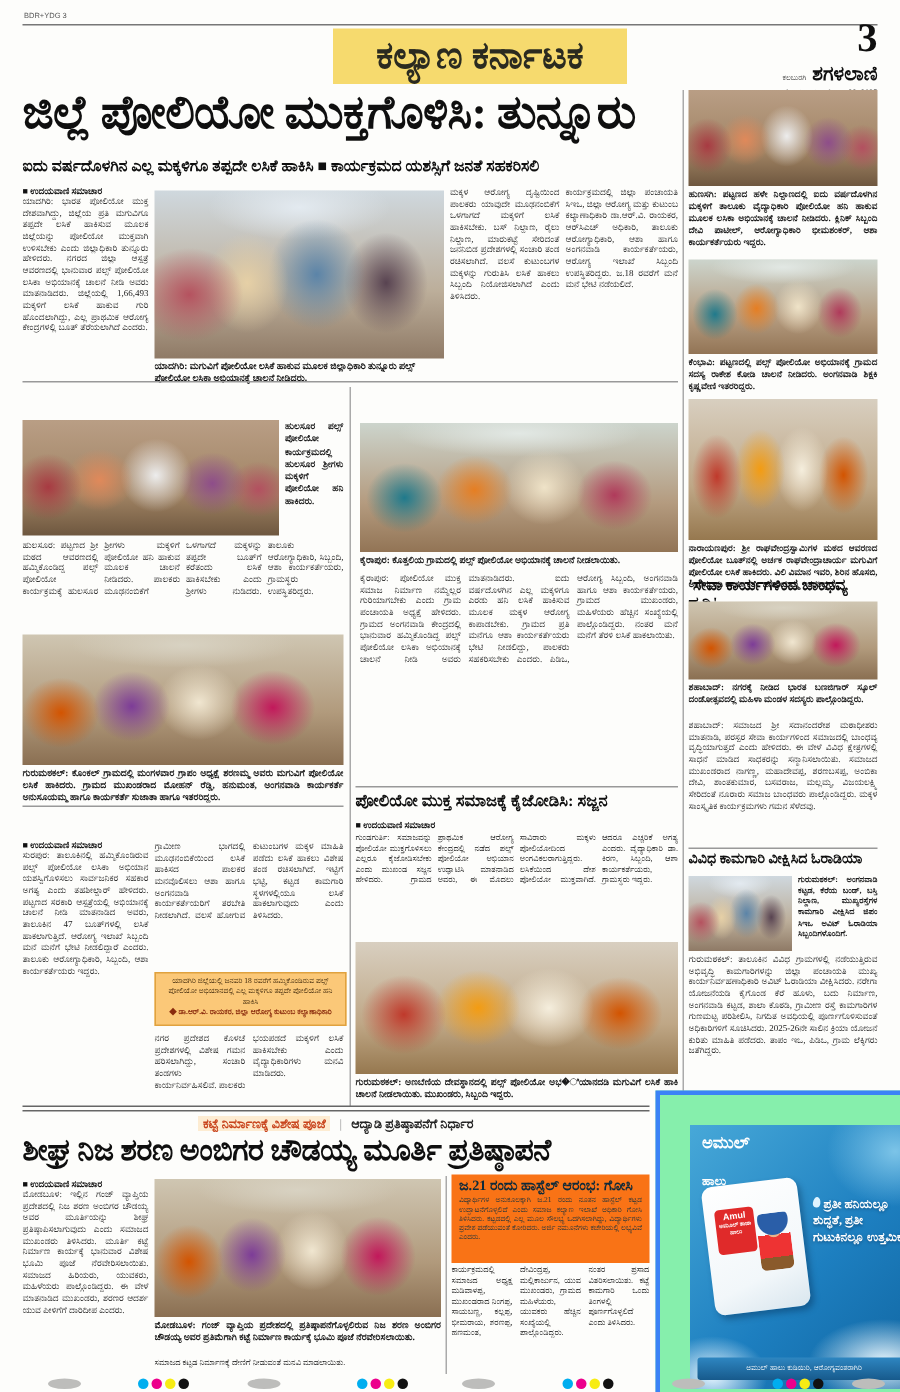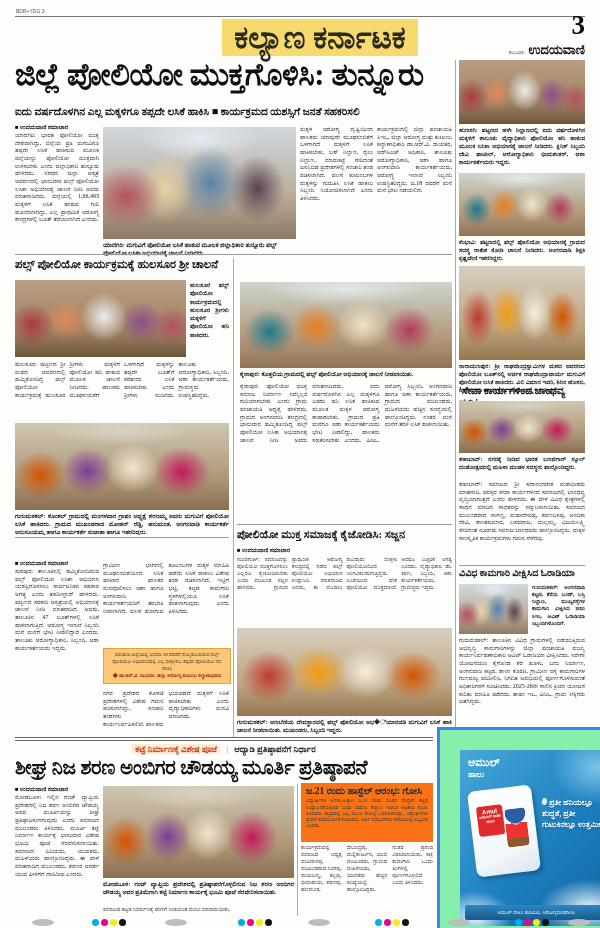--- a/index.html
+++ b/index.html
@@ -94,28 +94,28 @@
 </head>
 <body>
 
 <div id="paper">
 
   <div class="abs" style="left:16px;top:8px;font-size:5px;color:#555;font-family:'Liberation Sans',sans-serif;">BDR+YDG 3</div>
   <div class="hr" style="left:15px;top:16px;width:570px;background:#777;"></div>
 
   <div class="abs" style="left:222px;top:19px;width:196px;height:37px;background:#f6da6e;
        display:flex;align-items:center;justify-content:center;">
-    <span class="hl" style="font-size:31px;color:#2b2b20;">ಕಲ್ಯಾಣ ಕರ್ನಾಟಕ</span>
+    <span class="hl" style="font-size:25px;color:#2b2b20;">ಕಲ್ಯಾಣ ಕರ್ನಾಟಕ</span>
   </div>
 
   <div class="abs" style="right:15px;top:12px;width:120px;text-align:right;">
     <div class="hl" style="font-size:27px;line-height:1;">3</div>
     <div style="margin-top:1px;">
       <span style="font-size:5px;color:#333;">ಕಲಬುರಗಿ</span>
-      <span class="hl" style="font-size:13px;">ಉದಯವಾಣಿ</span>
+      <span class="hl" style="font-size:13px;">ಶಗಳಲಾಣಿ</span>
     </div>
     <div style="font-size:5.5px;color:#222;margin-top:1px;">ಸೋಮವಾರ, ಡಿಸೆಂಬರ್ 22, 2025</div>
   </div>
 
   <div class="abs hl" style="left:15px;top:58px;width:440px;font-size:31px;line-height:1.12;letter-spacing:-0.5px;">ಜಿಲ್ಲೆ ಪೋಲಿಯೋ ಮುಕ್ತಗೊಳಿಸಿ: ತುನ್ನೂರು</div>
   <div class="abs hl" style="left:15px;top:106px;width:440px;font-size:10.5px;">ಐದು ವರ್ಷದೊಳಗಿನ ಎಲ್ಲ ಮಕ್ಕಳಿಗೂ ತಪ್ಪದೇ ಲಸಿಕೆ ಹಾಕಿಸಿ ■ ಕಾರ್ಯಕ್ರಮದ ಯಶಸ್ಸಿಗೆ ಜನತೆ ಸಹಕರಿಸಲಿ</div>
 
   <div class="abs by" style="left:15px;top:124px;width:84px;">■ ಉದಯವಾಣಿ ಸಮಾಚಾರ</div>
   <div class="abs t6 j" style="left:15px;top:132px;width:84px;height:122px;overflow:hidden;">ಯಾದಗಿರಿ: ಭಾರತ ಪೋಲಿಯೋ ಮುಕ್ತ ದೇಶವಾಗಿದ್ದು, ಜಿಲ್ಲೆಯ ಪ್ರತಿ ಮಗುವಿಗೂ ತಪ್ಪದೇ ಲಸಿಕೆ ಹಾಕಿಸುವ ಮೂಲಕ ಜಿಲ್ಲೆಯನ್ನು ಪೋಲಿಯೋ ಮುಕ್ತವಾಗಿ ಉಳಿಸಬೇಕು ಎಂದು ಜಿಲ್ಲಾಧಿಕಾರಿ ತುನ್ನೂರು ಹೇಳಿದರು. ನಗರದ ಜಿಲ್ಲಾ ಆಸ್ಪತ್ರೆ ಆವರಣದಲ್ಲಿ ಭಾನುವಾರ ಪಲ್ಸ್ ಪೋಲಿಯೋ ಲಸಿಕಾ ಅಭಿಯಾನಕ್ಕೆ ಚಾಲನೆ ನೀಡಿ ಅವರು ಮಾತನಾಡಿದರು. ಜಿಲ್ಲೆಯಲ್ಲಿ 1,66,493 ಮಕ್ಕಳಿಗೆ ಲಸಿಕೆ ಹಾಕುವ ಗುರಿ ಹೊಂದಲಾಗಿದ್ದು, ಎಲ್ಲ ಪ್ರಾಥಮಿಕ ಆರೋಗ್ಯ ಕೇಂದ್ರಗಳಲ್ಲಿ ಬೂತ್ ತೆರೆಯಲಾಗಿದೆ ಎಂದರು.</div>
 
@@ -143,21 +143,20 @@
 
   <div class="hr" style="left:459px;top:565px;width:126px;"></div>
   <div class="abs hl" style="left:459px;top:568px;width:127px;font-size:9.5px;line-height:1.1;">ವಿವಿಧ ಕಾಮಗಾರಿ ವೀಕ್ಷಿಸಿದ ಓರಾಡಿಯಾ</div>
   <div class="ph pv1" style="left:459px;top:584px;width:69px;height:50px;"></div>
   <div class="abs j" style="left:532px;top:584px;width:53px;height:50px;font-size:5.4px;font-weight:bold;line-height:1.32;overflow:hidden;">ಗುರುಮಠಕಲ್: ಅಂಗನವಾಡಿ ಕಟ್ಟಡ, ಕೆರೆಯ ಬಂಡ್, ಬಸ್ತಿ ನಿಲ್ದಾಣ, ಮುಖ್ಯರಸ್ತೆಗಳ ಕಾಮಗಾರಿ ವೀಕ್ಷಿಸಿದ ಜಿಪಂ ಸಿಇಒ ಅವಿಟ್ ಓರಾಡಿಯಾ ಸಿಬ್ಬಂದಿಗಳೊಂದಿಗೆ.</div>
   <div class="abs t6 j" style="left:459px;top:637px;width:126px;height:98px;overflow:hidden;">ಗುರುಮಠಕಲ್: ತಾಲೂಕಿನ ವಿವಿಧ ಗ್ರಾಮಗಳಲ್ಲಿ ನಡೆಯುತ್ತಿರುವ ಅಭಿವೃದ್ಧಿ ಕಾಮಗಾರಿಗಳನ್ನು ಜಿಲ್ಲಾ ಪಂಚಾಯತಿ ಮುಖ್ಯ ಕಾರ್ಯನಿರ್ವಹಣಾಧಿಕಾರಿ ಅವಿಟ್ ಓರಾಡಿಯಾ ವೀಕ್ಷಿಸಿದರು. ನರೇಗಾ ಯೋಜನೆಯಡಿ ಕೈಗೊಂಡ ಕೆರೆ ಹೂಳು, ಬದು ನಿರ್ಮಾಣ, ಅಂಗನವಾಡಿ ಕಟ್ಟಡ, ಶಾಲಾ ಕೊಠಡಿ, ಗ್ರಾಮೀಣ ರಸ್ತೆ ಕಾಮಗಾರಿಗಳ ಗುಣಮಟ್ಟ ಪರಿಶೀಲಿಸಿ, ನಿಗದಿತ ಅವಧಿಯಲ್ಲಿ ಪೂರ್ಣಗೊಳಿಸುವಂತೆ ಅಧಿಕಾರಿಗಳಿಗೆ ಸೂಚಿಸಿದರು. 2025-26ನೇ ಸಾಲಿನ ಕ್ರಿಯಾ ಯೋಜನೆ ಕುರಿತು ಮಾಹಿತಿ ಪಡೆದರು. ತಾಪಂ ಇಒ, ಪಿಡಿಒ, ಗ್ರಾಮ ಲೆಕ್ಕಿಗರು ಜತೆಗಿದ್ದರು.</div>
 
   <div class="hr" style="left:15px;top:254px;width:437px;"></div>
   <div class="vr" style="left:233px;top:258px;height:480px;"></div>
 
-  <div class="abs hl" style="left:15px;top:258px;width:214px;font-size:11.5px;line-height:1.1;">ಪಲ್ಸ್ ಪೋಲಿಯೋ ಕಾರ್ಯಕ್ರಮಕ್ಕೆ ಹುಲಸೂರ ಶ್ರೀ ಚಾಲನೆ</div>
   <div class="ph pv2" style="left:15px;top:280px;width:171px;height:77px;"></div>
   <div class="abs j" style="left:190px;top:281px;width:39px;height:76px;font-size:6px;font-weight:bold;line-height:1.38;overflow:hidden;">ಹುಲಸೂರ ಪಲ್ಸ್ ಪೋಲಿಯೋ ಕಾರ್ಯಕ್ರಮದಲ್ಲಿ ಹುಲಸೂರ ಶ್ರೀಗಳು ಮಕ್ಕಳಿಗೆ ಪೋಲಿಯೋ ಹನಿ ಹಾಕಿದರು.</div>
   <div class="abs t6 j c4" style="left:15px;top:361px;width:214px;height:58px;overflow:hidden;">ಹುಲಸೂರ: ಪಟ್ಟಣದ ಶ್ರೀ ಮಠದ ಆವರಣದಲ್ಲಿ ಹಮ್ಮಿಕೊಂಡಿದ್ದ ಪಲ್ಸ್ ಪೋಲಿಯೋ ಕಾರ್ಯಕ್ರಮಕ್ಕೆ ಹುಲಸೂರ ಶ್ರೀಗಳು ಮಕ್ಕಳಿಗೆ ಪೋಲಿಯೋ ಹನಿ ಹಾಕುವ ಮೂಲಕ ಚಾಲನೆ ನೀಡಿದರು. ಪಾಲಕರು ಮೂಢನಂಬಿಕೆಗೆ ಒಳಗಾಗದೆ ಮಕ್ಕಳನ್ನು ತಪ್ಪದೇ ಬೂತ್‌ಗೆ ಕರೆತಂದು ಲಸಿಕೆ ಹಾಕಿಸಬೇಕು ಎಂದು ಶ್ರೀಗಳು ನುಡಿದರು. ತಾಲೂಕು ಆರೋಗ್ಯಾಧಿಕಾರಿ, ಸಿಬ್ಬಂದಿ, ಆಶಾ ಕಾರ್ಯಕರ್ತೆಯರು, ಗ್ರಾಮಸ್ಥರು ಉಪಸ್ಥಿತರಿದ್ದರು.</div>
 
   <div class="ph pv3" style="left:15px;top:423px;width:214px;height:87px;"></div>
   <div class="abs j" style="left:15px;top:512px;width:214px;height:23px;font-size:6.2px;font-weight:bold;line-height:1.3;overflow:hidden;">ಗುರುಮಠಕಲ್: ಕೊಂಕಲ್ ಗ್ರಾಮದಲ್ಲಿ ಮಂಗಳವಾರ ಗ್ರಾಪಂ ಅಧ್ಯಕ್ಷೆ ಶರಣಮ್ಮ ಅವರು ಮಗುವಿಗೆ ಪೋಲಿಯೋ ಲಸಿಕೆ ಹಾಕಿದರು. ಗ್ರಾಮದ ಮುಖಂಡರಾದ ಮೋಹನ್ ರೆಡ್ಡಿ, ಹನುಮಂತ, ಅಂಗನವಾಡಿ ಕಾರ್ಯಕರ್ತೆ ಅನುಸೂಯಮ್ಮ ಹಾಗೂ ಕಾರ್ಯಕರ್ತೆ ಸುಜಾತಾ ಹಾಗೂ ಇತರರಿದ್ದರು.</div>
 
   <div class="hr" style="left:15px;top:537px;width:214px;"></div>
   <div class="abs by" style="left:15px;top:560px;width:84px;">■ ಉದಯವಾಣಿ ಸಮಾಚಾರ</div>
   <div class="abs t6 j" style="left:15px;top:568px;width:84px;height:168px;overflow:hidden;">ಸುರಪುರ: ತಾಲೂಕಿನಲ್ಲಿ ಹಮ್ಮಿಕೊಂಡಿರುವ ಪಲ್ಸ್ ಪೋಲಿಯೋ ಲಸಿಕಾ ಅಭಿಯಾನ ಯಶಸ್ವಿಗೊಳಿಸಲು ಸಾರ್ವಜನಿಕರ ಸಹಕಾರ ಅಗತ್ಯ ಎಂದು ತಹಶೀಲ್ದಾರ್ ಹೇಳಿದರು. ಪಟ್ಟಣದ ಸರಕಾರಿ ಆಸ್ಪತ್ರೆಯಲ್ಲಿ ಅಭಿಯಾನಕ್ಕೆ ಚಾಲನೆ ನೀಡಿ ಮಾತನಾಡಿದ ಅವರು, ತಾಲೂಕಿನ 47 ಬೂತ್‌ಗಳಲ್ಲಿ ಲಸಿಕೆ ಹಾಕಲಾಗುತ್ತಿದೆ. ಆರೋಗ್ಯ ಇಲಾಖೆ ಸಿಬ್ಬಂದಿ ಮನೆ ಮನೆಗೆ ಭೇಟಿ ನೀಡಲಿದ್ದಾರೆ ಎಂದರು. ತಾಲೂಕು ಆರೋಗ್ಯಾಧಿಕಾರಿ, ಸಿಬ್ಬಂದಿ, ಆಶಾ ಕಾರ್ಯಕರ್ತೆಯರು ಇದ್ದರು.</div>
@@ -202,21 +201,21 @@
   <div class="abs bluebox" style="left:301px;top:783px;width:122px;height:53px;overflow:hidden;">
     <div class="hl" style="font-size:9.5px;color:#0e2a3a;line-height:1.1;">ಜ.21 ರಂದು ಹಾಸ್ಟೆಲ್ ಆರಂಭ: ಗೋಸಿ</div>
     <div class="t5 j" style="color:#14303f;margin-top:2px;">ವಿದ್ಯಾರ್ಥಿಗಳ ಅನುಕೂಲಕ್ಕಾಗಿ ಜ.21 ರಂದು ನೂತನ ಹಾಸ್ಟೆಲ್ ಕಟ್ಟಡ ಉದ್ಘಾಟನೆಗೊಳ್ಳಲಿದೆ ಎಂದು ಸಮಾಜ ಕಲ್ಯಾಣ ಇಲಾಖೆ ಅಧಿಕಾರಿ ಗೋಸಿ ತಿಳಿಸಿದರು. ಕಟ್ಟಡದಲ್ಲಿ ಎಲ್ಲ ಮೂಲ ಸೌಲಭ್ಯ ಒದಗಿಸಲಾಗಿದ್ದು, ವಿದ್ಯಾರ್ಥಿಗಳು ಪ್ರವೇಶ ಪಡೆಯುವಂತೆ ಕೋರಿದರು. ಅರ್ಜಿ ನಮೂನೆಗಳು ಕಚೇರಿಯಲ್ಲಿ ಲಭ್ಯವಿವೆ ಎಂದರು.</div>
   </div>
   <div class="abs t55 j c3" style="left:301px;top:844px;width:132px;height:72px;overflow:hidden;">ಕಾರ್ಯಕ್ರಮದಲ್ಲಿ ಸಮಾಜದ ಅಧ್ಯಕ್ಷ ಮಡಿವಾಳಪ್ಪ, ಮುಖಂಡರಾದ ನಿಂಗಪ್ಪ, ಸಾಯಬಣ್ಣ, ಕಲ್ಲಪ್ಪ, ಭೀಮರಾಯ, ಶರಣಪ್ಪ, ಹಣಮಂತ, ದೇವಿಂದ್ರಪ್ಪ, ಮಲ್ಲಿಕಾರ್ಜುನ, ಯುವ ಮುಖಂಡರು, ಗ್ರಾಮದ ಮಹಿಳೆಯರು, ಯುವಕರು ಹೆಚ್ಚಿನ ಸಂಖ್ಯೆಯಲ್ಲಿ ಪಾಲ್ಗೊಂಡಿದ್ದರು. ನಂತರ ಪ್ರಸಾದ ವಿತರಿಸಲಾಯಿತು. ಕಟ್ಟೆ ಕಾಮಗಾರಿ ಒಂದು ತಿಂಗಳಲ್ಲಿ ಪೂರ್ಣಗೊಳ್ಳಲಿದೆ ಎಂದು ತಿಳಿಸಿದರು.</div>
 
   <div class="ad-outer" style="left:437px;top:727px;width:152px;height:184px;">
     <div class="ad-bg">
       <div style="position:absolute;left:8px;top:6px;color:#fff;font-weight:bold;font-family:'Liberation Sans',sans-serif;">
         <div style="font-size:11px;">ಅಮುಲ್</div>
-        <div style="font-size:8px;margin-top:1px;">ಹಾಲು</div>
+        <div style="font-size:8px;margin-top:15px;">ಹಾಲು</div>
       </div>
       <div class="pouch">
         <div class="pouch-label">
           <span class="pouch-brand">Amul</span>
           <span class="pouch-sub">ಅಮೂಲ್ ತಾಜಾ ಹಾಲು</span>
         </div>
         <div class="mascot"></div>
       </div>
       <div class="ad-slogan">
         <span class="droplet"></span>

